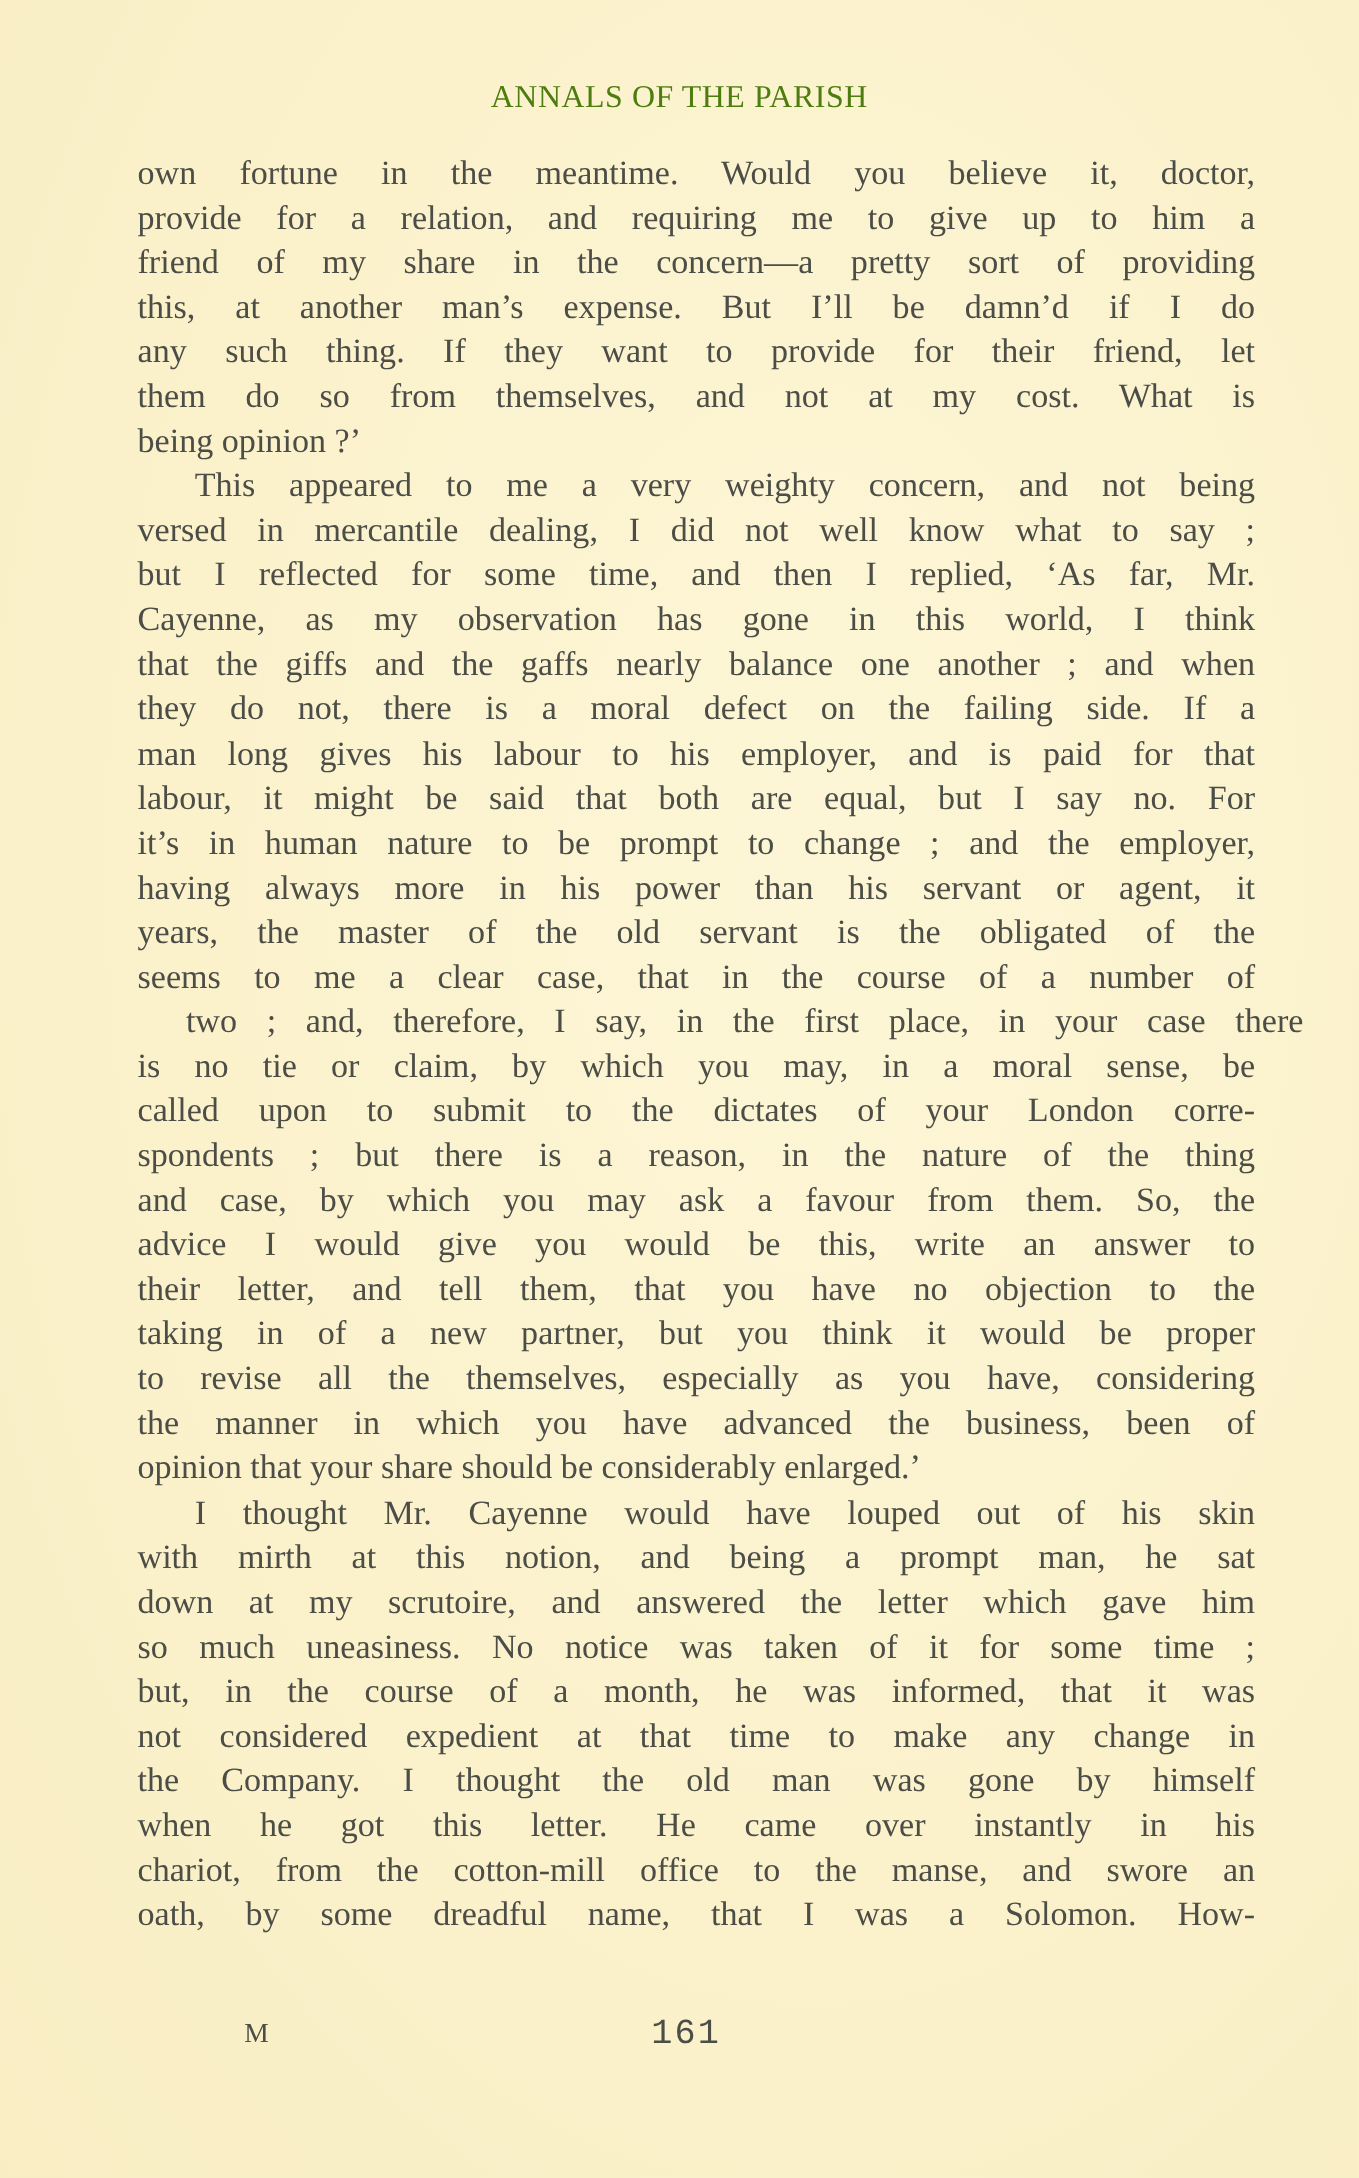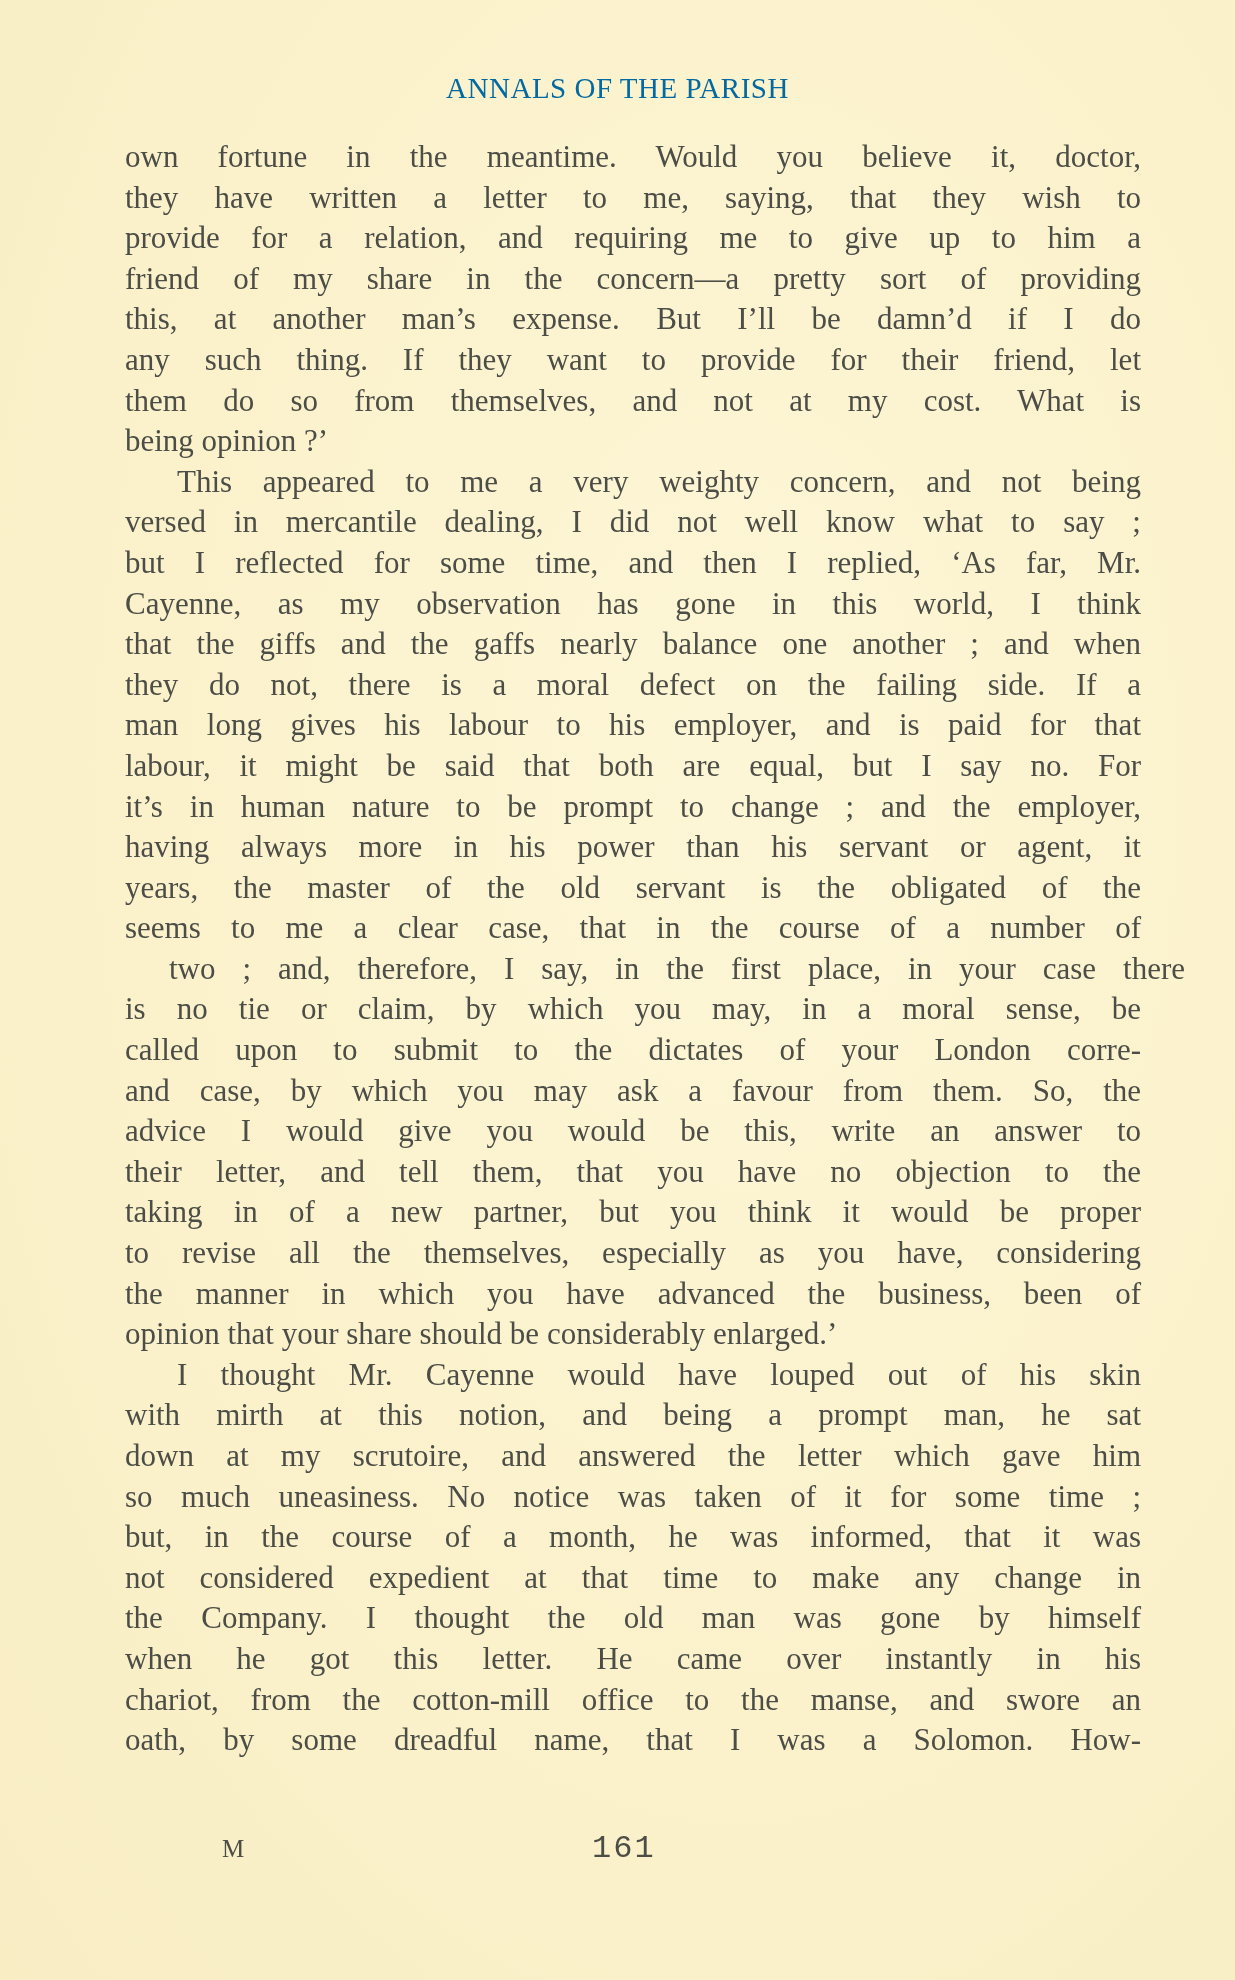--- a/index.html
+++ b/index.html
@@ -25,21 +25,21 @@
     }
     .running-head {
       position: absolute;
       top: 68px;
       left: 0;
       width: 1235px;
       text-align: center;
       font-size: 29px;
       letter-spacing: 0.5px;
       line-height: 40px;
-      color: #0369a1;
+      color: #4d7c0f;
     }
     .body-text {
       position: absolute;
       top: 137px;
       left: 125px;
       width: 1016px;
     }
     .line {
       display: block;
       height: 40.6px;
@@ -89,21 +89,20 @@
     }
   </style>
 </head>
 <body>
 
 <div class="page">
   <div class="running-head">ANNALS OF THE PARISH</div>
 
   <div class="body-text" id="body-text">
       <div class="line"><span class="line-inner" style="text-align-last: justify; font-family: Liberation Serif, serif;">own fortune in the meantime.  Would you believe it, doctor,</span></div>
-      <div class="line"><span class="line-inner" style="text-align-last: justify;">they have written a letter to me, saying, that they wish to</span></div>
       <div class="line"><span class="line-inner" style="text-align-last: justify;">provide for a relation, and requiring me to give up to him a</span></div>
       <div class="line"><span class="line-inner" style="text-align-last: justify;">friend of my share in the concern—a pretty sort of providing</span></div>
       <div class="line"><span class="line-inner" style="text-align-last: justify;">this, at another man’s expense.  But I’ll be damn’d if I do</span></div>
       <div class="line"><span class="line-inner" style="text-align-last: justify;">any such thing.  If they want to provide for their friend, let</span></div>
       <div class="line"><span class="line-inner" style="text-align-last: justify;">them do so from themselves, and not at my cost.  What is</span></div>
       <div class="line last"><span class="line-inner">being opinion ?’</span></div>
       <div class="line indent"><span class="line-inner" style="text-align-last: justify;">This appeared to me a very weighty concern, and not being</span></div>
       <div class="line"><span class="line-inner" style="text-align-last: justify;">versed in mercantile dealing, I did not well know what to say ;</span></div>
       <div class="line"><span class="line-inner" style="text-align-last: justify;">but I reflected for some time, and then I replied, ‘As far, Mr.</span></div>
       <div class="line"><span class="line-inner" style="text-align-last: justify;">Cayenne, as my observation has gone in this world, I think</span></div>
@@ -111,20 +110,21 @@
       <div class="line"><span class="line-inner" style="text-align-last: justify;">they do not, there is a moral defect on the failing side.  If a</span></div>
       <div class="line"><span class="line-inner" style="text-align-last: justify;">man long gives his labour to his employer, and is paid for that</span></div>
       <div class="line"><span class="line-inner" style="text-align-last: justify;">labour, it might be said that both are equal, but I say no.  For</span></div>
       <div class="line"><span class="line-inner" style="text-align-last: justify;">it’s in human nature to be prompt to change ; and the employer,</span></div>
       <div class="line"><span class="line-inner" style="text-align-last: justify;">having always more in his power than his servant or agent, it</span></div>
       <div class="line"><span class="line-inner" style="text-align-last: justify;">years, the master of the old servant is the obligated of the</span></div>
       <div class="line"><span class="line-inner" style="text-align-last: justify;">seems to me a clear case, that in the course of a number of</span></div>
       <div class="line"><span class="line-inner" style="text-align-last: justify; margin-left: 44px;">two ; and, therefore, I say, in the first place, in your case there</span></div>
       <div class="line"><span class="line-inner" style="text-align-last: justify;">is no tie or claim, by which you may, in a moral sense, be</span></div>
       <div class="line"><span class="line-inner" style="text-align-last: justify;">called upon to submit to the dictates of your London corre-</span></div>
+      <div class="line"><span class="line-inner" style="text-align-last: justify;">spondents ; but there is a reason, in the nature of the thing</span></div>
       <div class="line"><span class="line-inner" style="text-align-last: justify;">and case, by which you may ask a favour from them.  So, the</span></div>
       <div class="line"><span class="line-inner" style="text-align-last: justify;">advice I would give you would be this, write an answer to</span></div>
       <div class="line"><span class="line-inner" style="text-align-last: justify;">their letter, and tell them, that you have no objection to the</span></div>
       <div class="line"><span class="line-inner" style="text-align-last: justify;">taking in of a new partner, but you think it would be proper</span></div>
       <div class="line"><span class="line-inner" style="text-align-last: justify;">to revise all the themselves, especially as you have, considering</span></div>
       <div class="line"><span class="line-inner" style="text-align-last: justify;">the manner in which you have advanced the business, been of</span></div>
       <div class="line last"><span class="line-inner">opinion that your share should be considerably enlarged.’</span></div>
       <div class="line indent"><span class="line-inner" style="text-align-last: justify;">I thought Mr. Cayenne would have louped out of his skin</span></div>
       <div class="line"><span class="line-inner" style="text-align-last: justify;">with mirth at this notion, and being a prompt man, he sat</span></div>
       <div class="line"><span class="line-inner" style="text-align-last: justify;">down at my scrutoire, and answered the letter which gave him</span></div>

